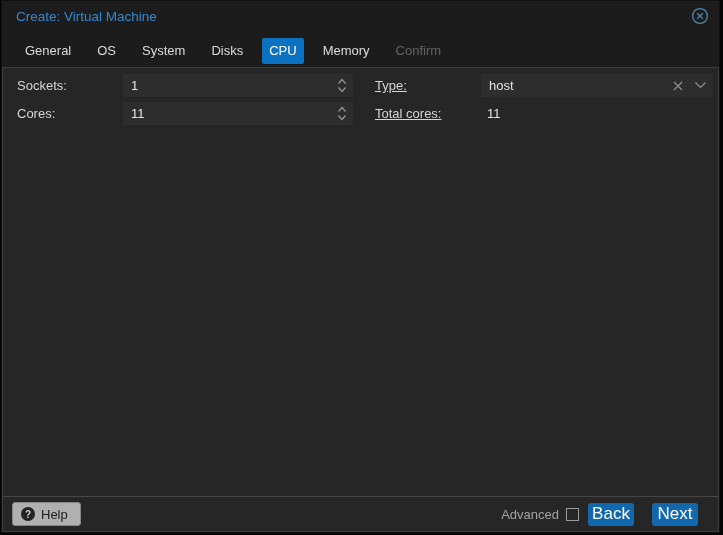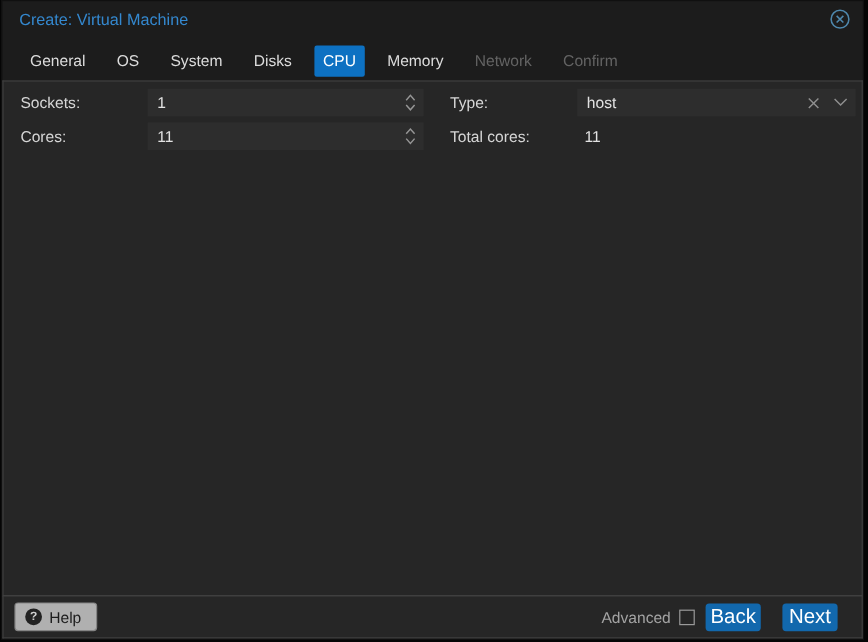--- a/index.html
+++ b/index.html
@@ -20,21 +20,21 @@
          font-size:13px; color:var(--tab-text,#dcdcdc); cursor:pointer; border-radius:2px; }
   .tab.active { background:var(--tab-active-bg,#0d71c2); color:#fff; }
   .tab.disabled { color:var(--tab-disabled-text,#636363); cursor:default; }
   
   .content { flex:1; background:var(--panel-bg,#262626);
              border:1px solid var(--border,#3e3e3e); border-bottom:none;
              padding:6px 0 0 14px; }
   .form-grid { display:grid; grid-template-columns:106px 230px 128px 232px;
                grid-auto-rows:23px; row-gap:5px; align-items:center; }
   .flabel { font-size:13px; color:var(--label-text,#d6d6d6); }
-  .flabel.col3 { padding-left:22px; }
+  .flabel.col3 { padding-left:22px;text-decoration:underline; }
   .field { height:23px; background:var(--field-bg,#2d2d2d); display:flex;
            align-items:center; padding:0 6px 0 8px; cursor:text; }
   .field-value { font-size:13px; color:var(--field-text,#e2e2e2); flex:1; }
   .static-value { font-size:13px; color:var(--field-text,#e2e2e2); padding-left:6px; }
   .spin-icons, .combo-icons { display:flex; align-items:center; gap:10px; }
   .icon-btn { display:flex; align-items:center; cursor:pointer; }
   
   .footer { height:36px; background:var(--panel-bg,#262626);
             border:1px solid var(--border,#3e3e3e); border-top:1px solid #474747;
             display:flex; align-items:center; padding:0 20px 0 9px; }
@@ -69,21 +69,20 @@
       </span>
     </div>
 
     <div class="tabbar">
       <div class="tab">General</div>
       <div class="tab">OS</div>
       <div class="tab">System</div>
       <div class="tab">Disks</div>
       <div class="tab active">CPU</div>
       <div class="tab">Memory</div>
-      <div class="tab disabled">Network</div>
       <div class="tab disabled">Confirm</div>
     </div>
 
     <div class="content">
       <div class="form-grid">
 
         <label class="flabel">Sockets:</label>
         <div class="field">
           <span class="field-value">1</span>
           <span class="spin-icons">

